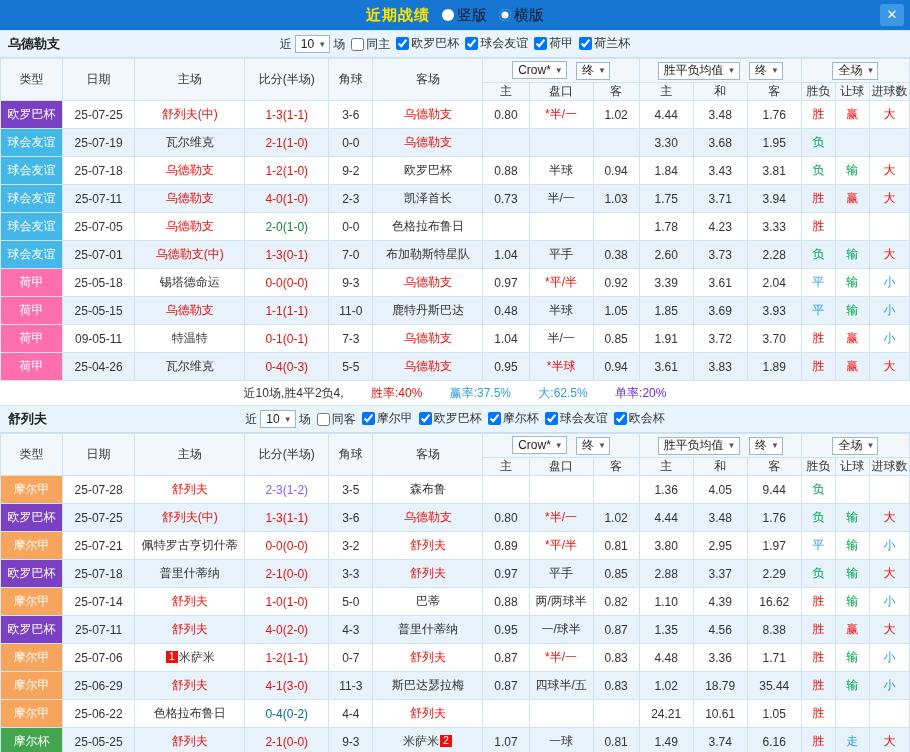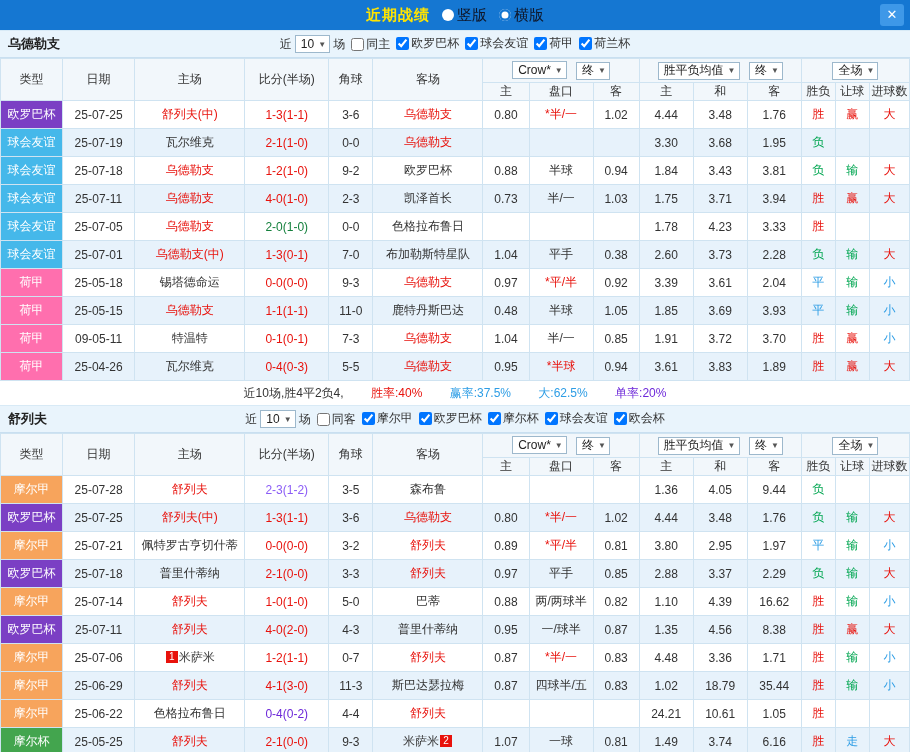--- a/index.html
+++ b/index.html
@@ -572,21 +572,21 @@
           <td>18.79</td>
           <td>35.44</td>
           <td style="color: rgb(232, 18, 12);">胜</td>
           <td style="color: rgb(0, 166, 81);">输</td>
           <td style="color: rgb(45, 157, 229);">小</td>
         </tr>
         <tr>
           <td style="color: rgb(255, 255, 255); background: rgb(247, 164, 92);">摩尔甲</td>
           <td>25-06-22</td>
           <td><span class="team-link">色格拉布鲁日</span></td>
-          <td style="color: #6d28d9;">0-4(0-2)</td>
+          <td style="color: #0369a1;">0-4(0-2)</td>
           <td>4-4</td>
           <td><span class="team-link" style="color: rgb(232, 18, 12);">舒列夫</span></td>
           <td></td>
           <td></td>
           <td></td>
           <td>24.21</td>
           <td>10.61</td>
           <td>1.05</td>
           <td style="color: rgb(232, 18, 12);">胜</td>
           <td></td>

